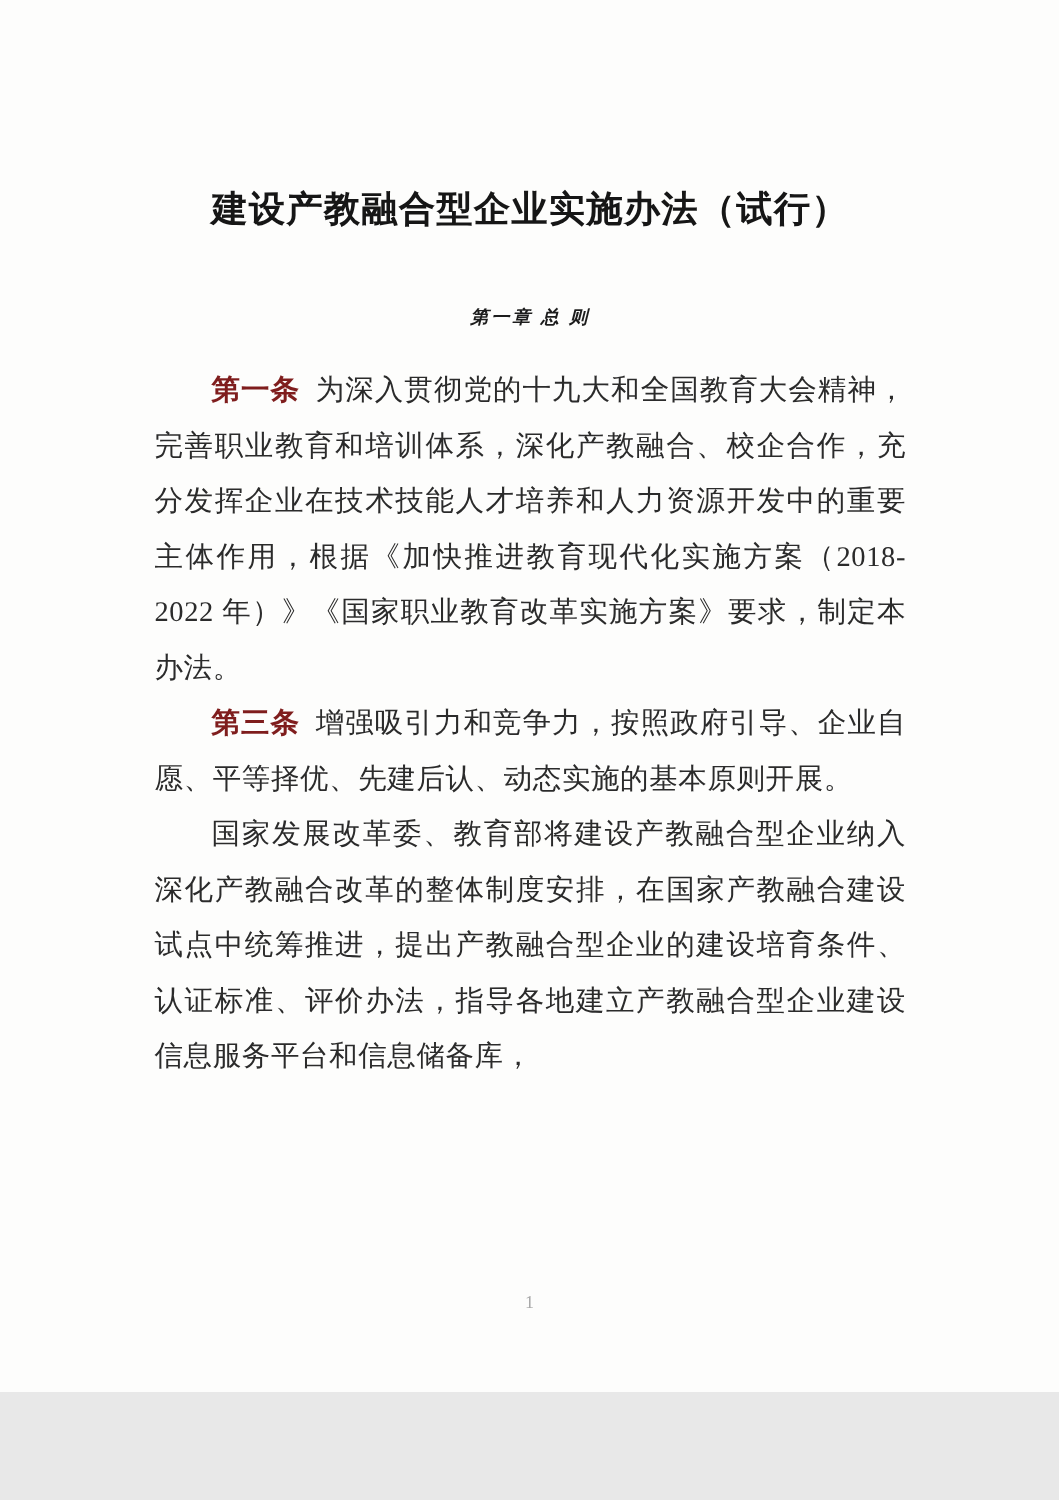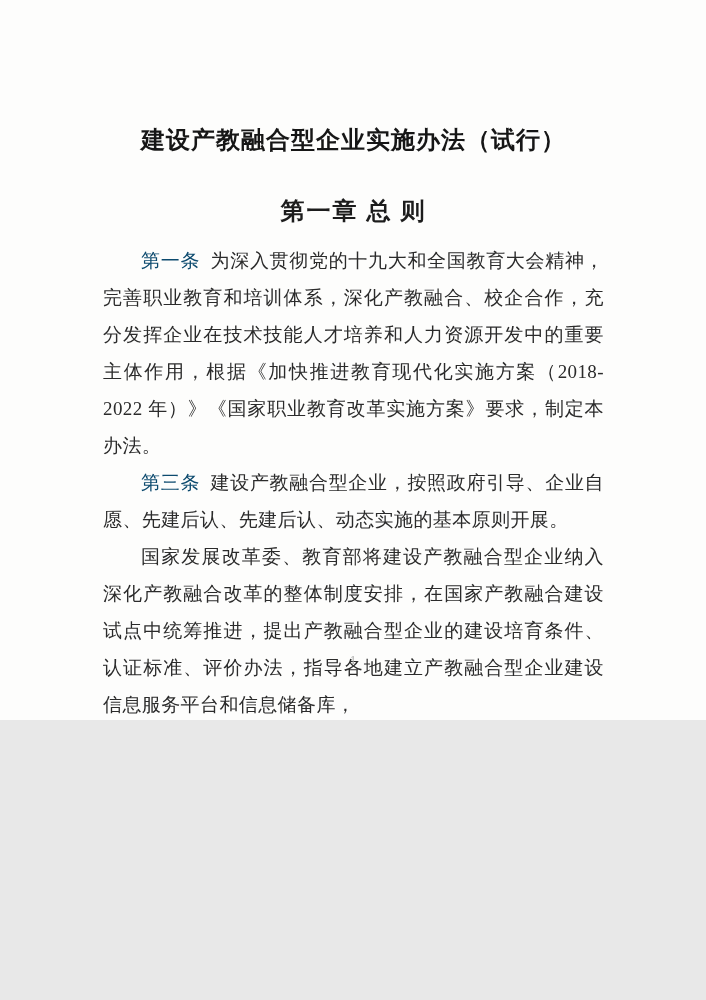--- a/index.html
+++ b/index.html
@@ -3,21 +3,21 @@
 <meta charset="utf-8">
 <style>
   html, body {
     margin: 0;
     padding: 0;
     background: #e8e8e8;
   }
   .page {
     position: relative;
     width: 706px;
-    height: 720px;
+    height: 928px;
     margin: 0 auto;
     background: #fdfdfc;
     color: #262626;
     font-family: "Liberation Serif", "DejaVu Serif", serif;
     overflow: hidden;
     box-sizing: border-box;
   }
   .content {
     position: absolute;
     left: 103px;
@@ -31,42 +31,43 @@
     font-size: 24px;
     line-height: 32px;
     font-weight: bold;
     letter-spacing: 1px;
     color: #161616;
   }
   .chapter-heading {
     margin: 0;
     padding-top: 42px;
     text-align: center;
-    font-size: 24px;
+    font-size: 12px;
     line-height: 26px;
     font-weight: bold;
     letter-spacing: 2px;
     color: #1c1c1c;
+    font-style: italic;
   }
   .doc-body {
     margin-top: 18px;
     font-size: 19px;
     line-height: 37px;
     text-align: justify;
     text-justify: inter-character;
     letter-spacing: 0.4px;
     color: #2b2b2b;
   }
   .para {
     margin: 0;
     text-indent: 2em;
   }
   .article-label {
-    font-weight: normal;
-    color: #0c4a6e;
+    font-weight: bold;
+    color: #7f1d1d;
     margin-right: 0.55em;
   }
   .page-number {
     position: absolute;
     left: 0;
     right: 0;
     bottom: 52px;
     text-align: center;
     font-size: 12px;
     color: #a9a9a9;
@@ -77,20 +78,20 @@
 <body>
 
 <div class="page">
   <div class="content">
     <h1 class="doc-title">建设产教融合型企业实施办法（试行）</h1>
     <h2 class="chapter-heading">第一章 总 则</h2>
     <div class="doc-body">
   <p class="para"><b class="article-label">第一条</b><span>为深入贯彻党的十九大和全国教育大会精神，完善职业教育和培训体系，深化产教融合、校企合作，充分发挥企业在技术技能人才培养和人力资源开发中的重要主体作用，根据《加快推进教育现代化实施方案（2018-2022 年）》《国家职业教育改革实施方案》要求，制定本办法。</span></p>
 
 
-  <p class="para"><b class="article-label">第三条</b><span>建设产教融合型企业，按照政府引导、企业自愿、先建后认、先建后认、动态实施的基本原则开展。</span></p>
+  <p class="para"><b class="article-label">第三条</b><span>增强吸引力和竞争力，按照政府引导、企业自愿、平等择优、先建后认、动态实施的基本原则开展。</span></p>
 
 
   <p class="para"><span>国家发展改革委、教育部将建设产教融合型企业纳入深化产教融合改革的整体制度安排，在国家产教融合建设试点中统筹推进，提出产教融合型企业的建设培育条件、认证标准、评价办法，指导各地建立产教融合型企业建设信息服务平台和信息储备库，</span></p>
 </div>
   </div>
   <div class="page-number">1</div>
 </div>
 
 </body></html>

